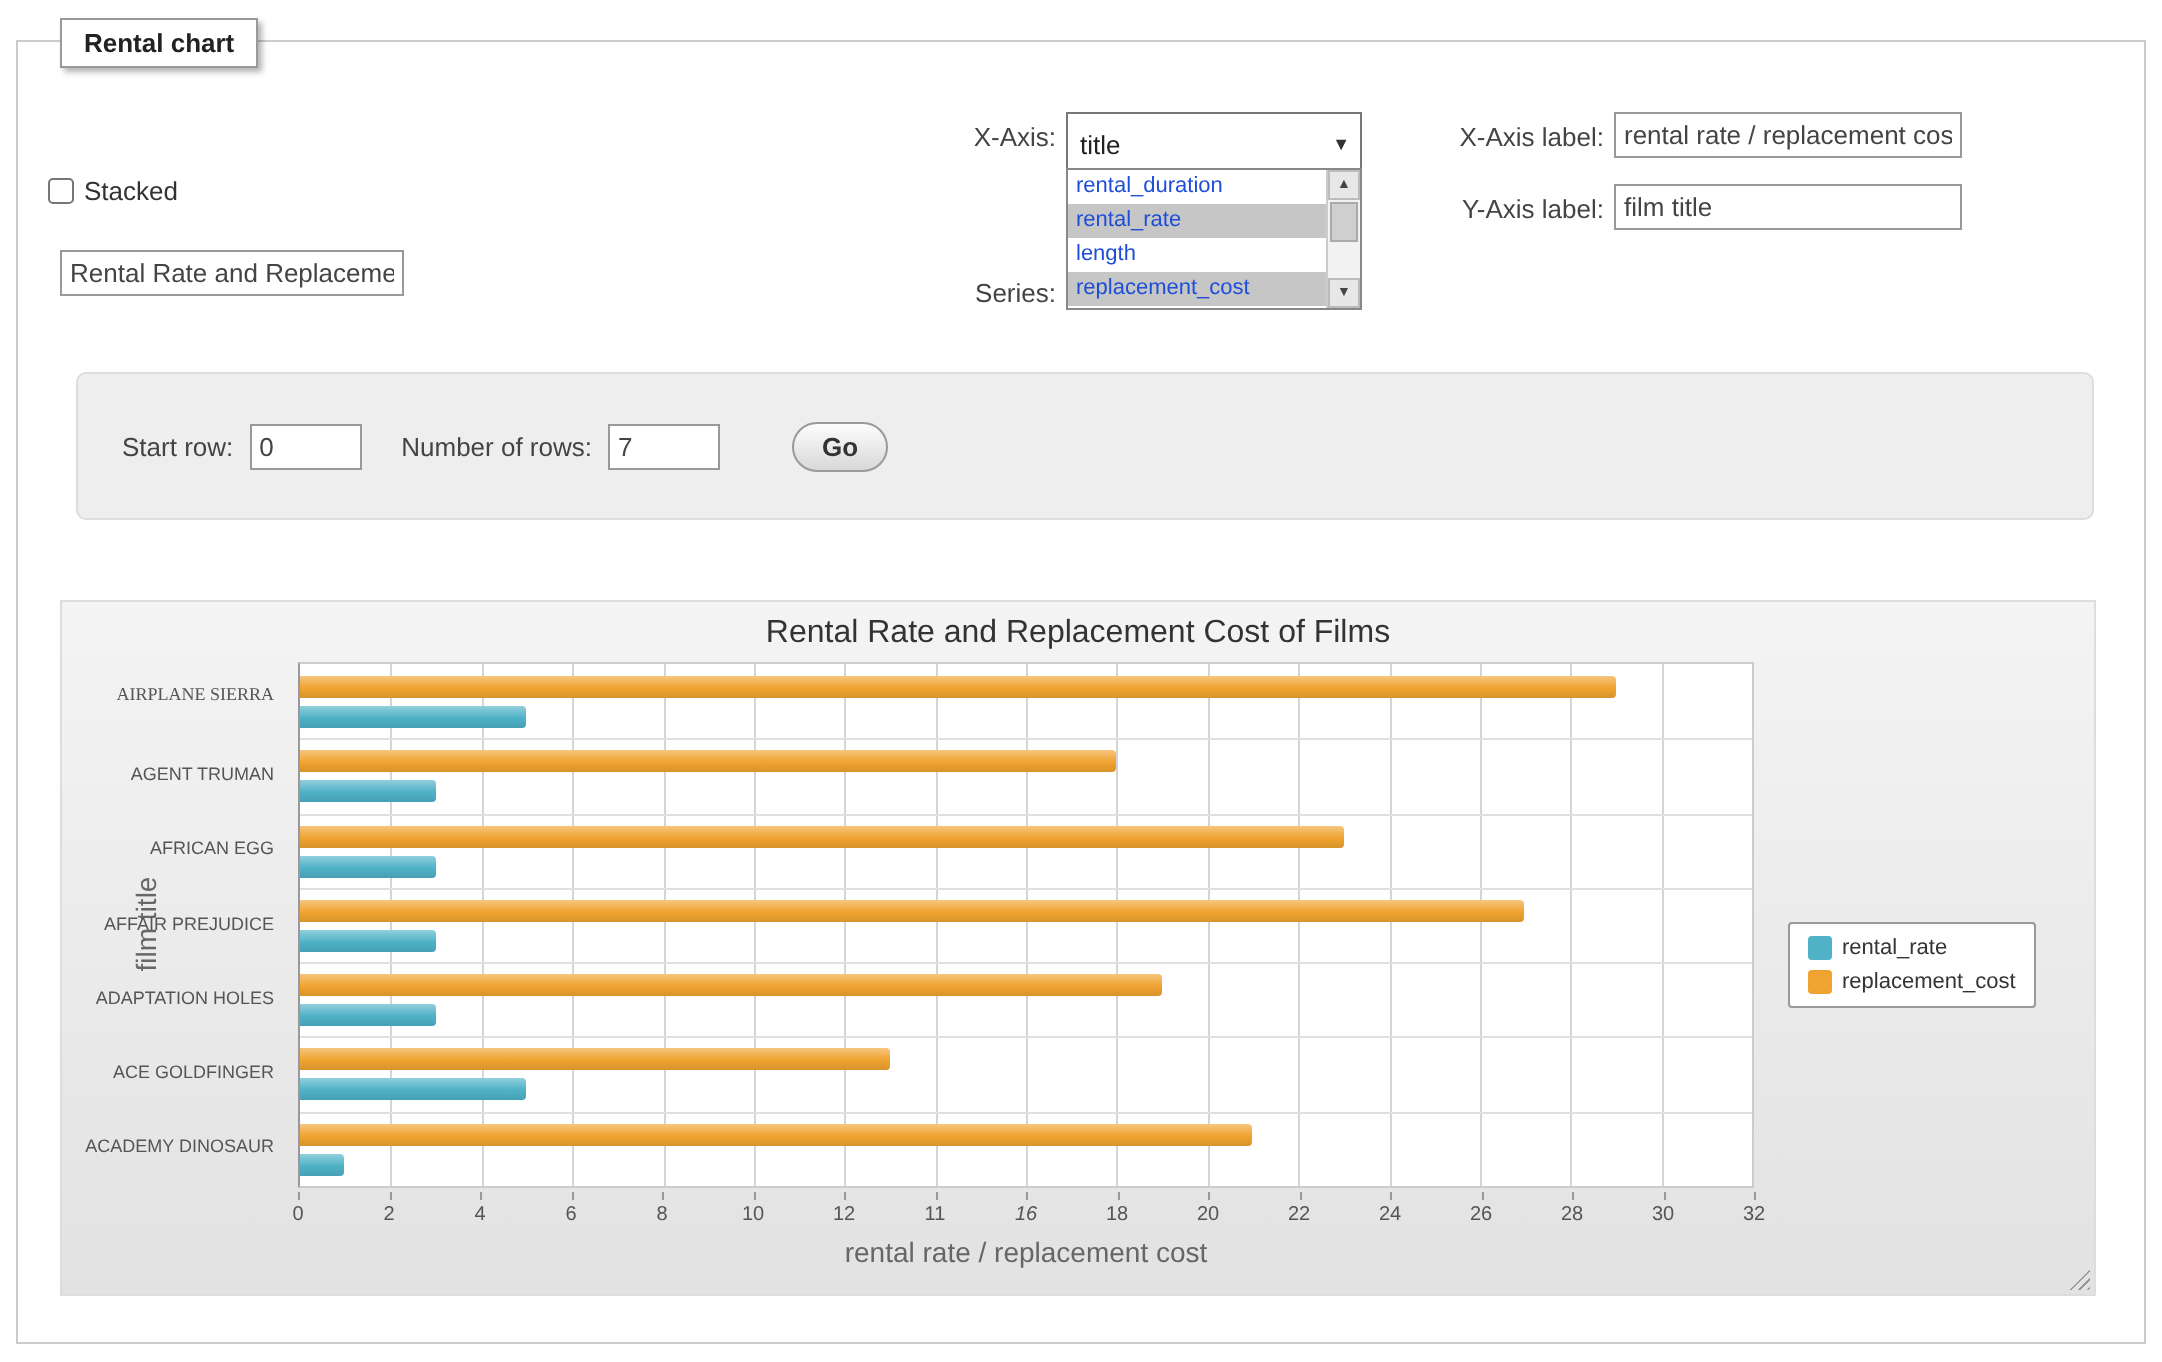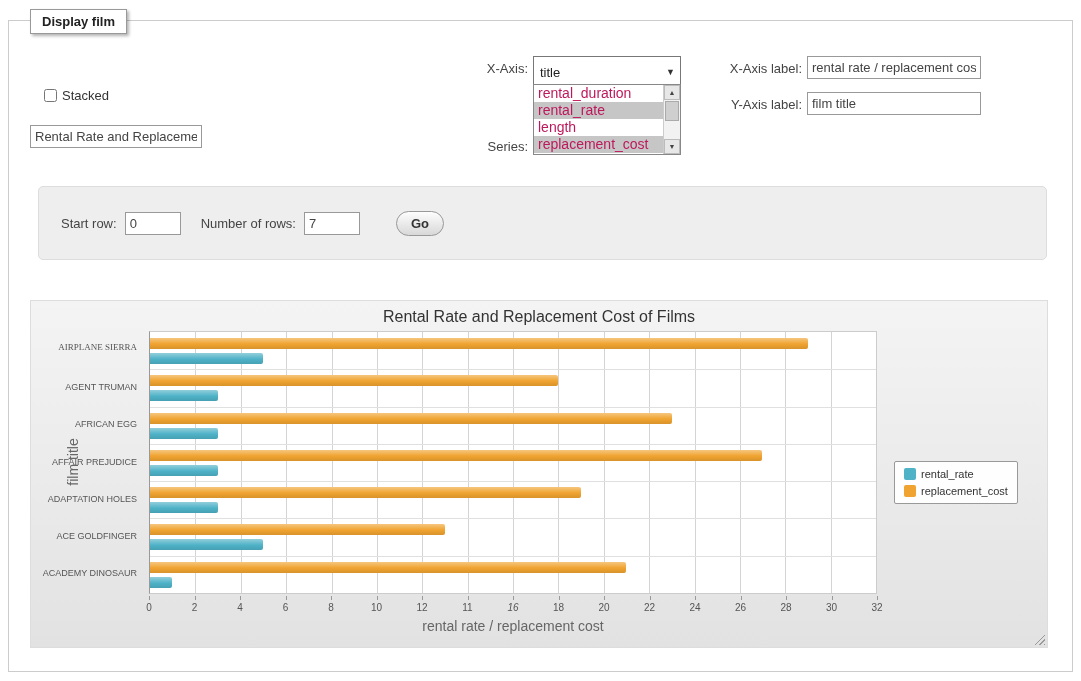--- a/index.html
+++ b/index.html
@@ -9,34 +9,34 @@
   .outer-border { position:absolute; left:8px; top:20px; right:8px; bottom:9px; border:1px solid #ccc; }
   .legend-box { position:absolute; left:30px; top:9px; background:#fff; border:1px solid #999;
     padding:4px 11px; font-size:13px; font-weight:bold; color:#222; box-shadow:2px 2px 3px rgba(0,0,0,0.30); z-index:3; }
 
   .lbl { font-size:13px; color:#444; }
 
   .radio-row { position:absolute; left:30px; top:56px; display:flex; align-items:center; gap:9px; font-size:13px; color:#333; }
   .radio-item { display:flex; align-items:center; gap:3px; cursor:pointer; }
   .radio-item input { margin:0; }
 
-  .stacked-row { position:absolute; left:44px; top:88px; display:flex; align-items:center; gap:5px; font-size:13px; color:#333; cursor:pointer; }
+  .stacked-row { position:absolute; left:24px; top:88px; display:flex; align-items:center; gap:5px; font-size:13px; color:#333; cursor:pointer; }
 
   .txt { border:1px solid #999; background:#fff; font-family:"Liberation Sans", sans-serif; font-size:13px; color:#444; padding:2px 4px; height:23px; }
   .title-input { position:absolute; left:30px; top:125px; width:172px; }
 
   .xaxis-lbl  { position:absolute; left:462px; top:61px; width:66px; text-align:right; }
   .xaxis-select { position:absolute; left:533px; top:56px; width:148px; height:32px; background:#fff; border:1px solid #777;
     display:flex; align-items:center; justify-content:space-between; padding:0 5px 0 6px; font-size:13px; color:#222; cursor:pointer; z-index:2; }
   .dd-arrow { font-size:9px; color:#333; }
 
   .series-lbl { position:absolute; left:462px; top:139px; width:66px; text-align:right; }
   .series-box { position:absolute; left:533px; top:84px; width:148px; height:71px; background:#fff; border:1px solid #888; display:flex; overflow:hidden; z-index:2; }
   .series-opts { flex:1; overflow:hidden; }
-  .opt { height:17px; line-height:17px; padding-left:4px; font-size:14px; color:#be185d; white-space:nowrap; cursor:default; }
+  .opt { height:17px; line-height:17px; padding-left:4px; font-size:11px; color:#1d4ed8; white-space:nowrap; cursor:default; }
   .opt.sel { background:#c6c6c6; }
   .series-scroll { width:17px; border-left:1px solid #ccc; background:#f2f2f2; display:flex; flex-direction:column; }
   .scroll-btn { height:15px; line-height:14px; font-size:7px; text-align:center; color:#444; background:#e7e7e7; border:1px solid #bbb; cursor:pointer; }
   .scroll-thumb { height:20px; margin:1px 1px 0 1px; background:#cfcfcf; border:1px solid #aaa; cursor:pointer; }
   .scroll-track { flex:1; }
 
   .xfield-lbl { position:absolute; left:712px; top:61px; width:90px; text-align:right; }
   .xfield-input { position:absolute; left:807px; top:56px; width:174px; }
   .yfield-lbl { position:absolute; left:712px; top:97px; width:90px; text-align:right; }
   .yfield-input { position:absolute; left:807px; top:92px; width:174px; }
@@ -67,21 +67,21 @@
   .legend-item { display:flex; align-items:center; gap:5px; font-size:11px; color:#333; cursor:pointer; }
   .legend-swatch { width:12px; height:12px; border-radius:2px; display:inline-block; }
   .resize-handle { position:absolute; right:2px; bottom:2px; width:13px; height:13px; cursor:nwse-resize;
     background:repeating-linear-gradient(135deg, transparent 0 2px, #999 2px 3px); clip-path:polygon(100% 0, 100% 100%, 0 100%); }
 </style>
 </head>
 <body>
 
 <div class="page">
   <div class="outer-border"></div>
-  <div class="legend-box">Display film</div>
+  <div class="legend-box">Rental chart</div>
 
 
   <label class="stacked-row">
     <input type="checkbox" style="">
     <span>Stacked</span>
   </label>
 
   <input class="txt title-input" value="Rental Rate and Replacement Cost of Films" style="">
 
   <div class="lbl xaxis-lbl">X-Axis:</div>

